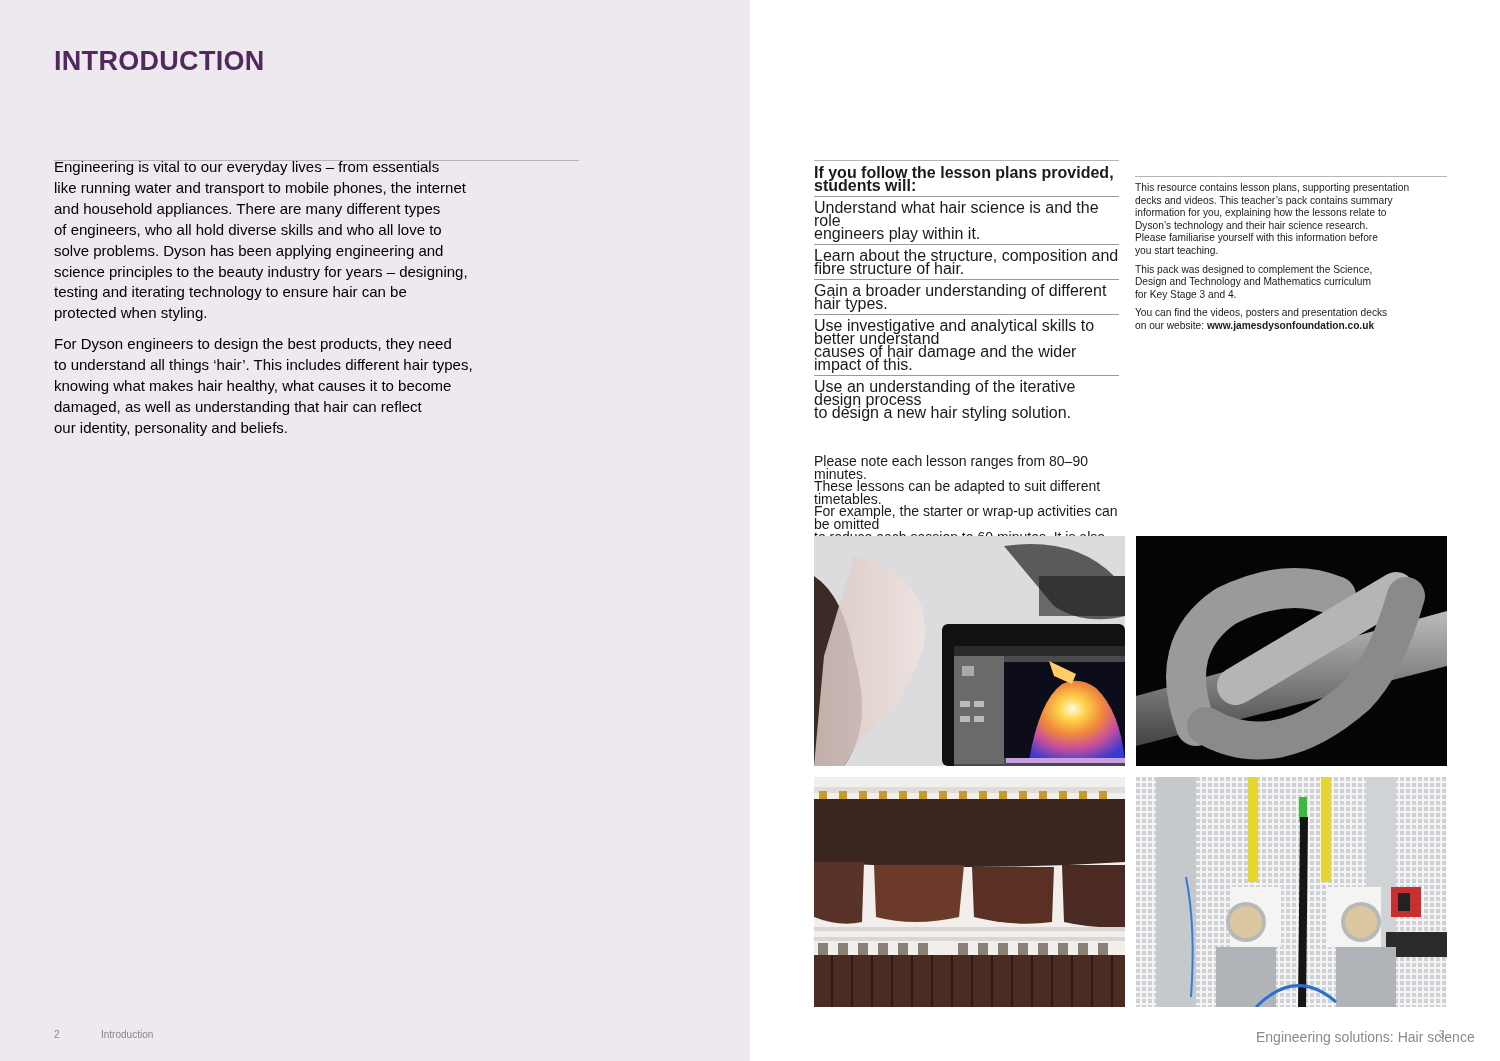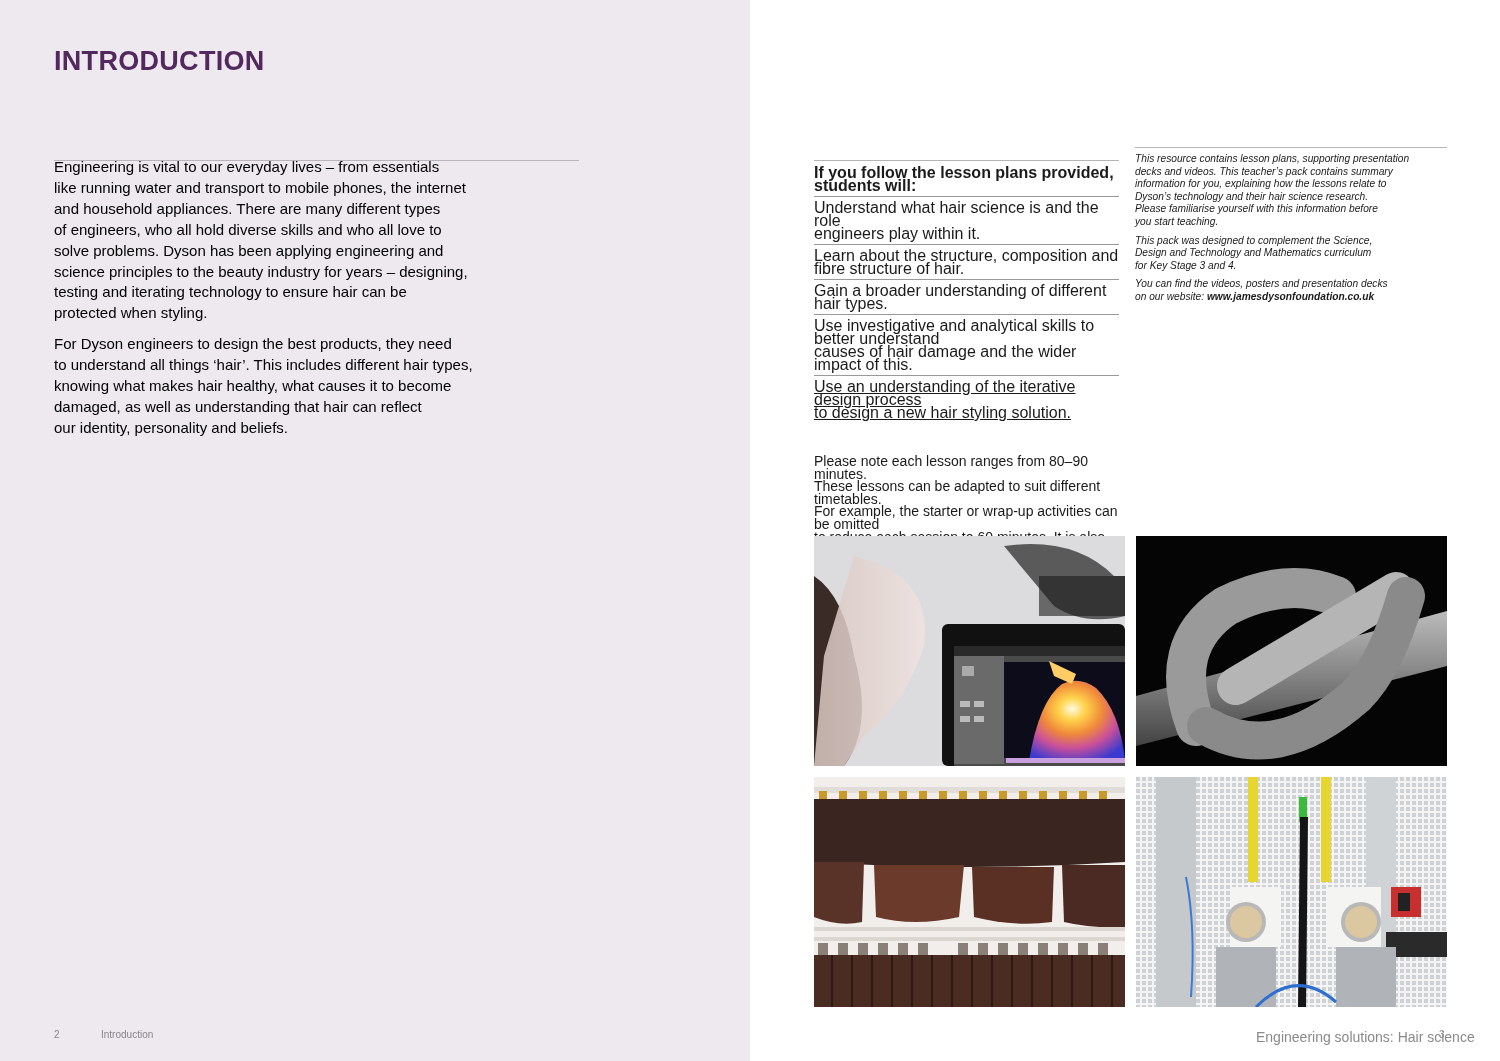--- a/index.html
+++ b/index.html
@@ -29,30 +29,30 @@
   }
   .intro-body p { margin-bottom: 10px; white-space: pre-line; }
 
   .footer-left-num { position: absolute; left: 54px; top: 1029px; font-size: 10px; color: #8a858c; }
   .footer-left-label { position: absolute; left: 101px; top: 1029px; font-size: 10px; color: #8a858c; }
   .footer-right-label { position: absolute; left: 1256px; top: 1029px; font-size: 14px; color: #8a8a8a; }
   .footer-right-num { position: absolute; left: 1439px; top: 1029px; font-size: 10px; color: #8a8a8a; }
 
   
   .col1 { position: absolute; left: 814px; top: 160px; width: 305px; }
-  .col2 { position: absolute; left: 1135px; top: 147px; width: 312px; font-style: italic; }
+  .col2 { position: absolute; left: 1135px; top: 176px; width: 312px; }
 
   .col-rule { height: 1px; background: #b5b5b5; }
   .list-item {
     font-size: 16px; line-height: 13px; color: #1a1a1a;
     padding: 4px 0 4px 0; border-bottom: 1px solid #9a9a9a;
     white-space: pre-line;
   }
   .list-head { font-weight: bold; padding-top: 5px; }
-  .list-item.last { border-bottom: none; text-decoration: underline; }
+  .list-item.last { border-bottom: none; }
   .note {
     margin-top: 32px; font-size: 14px; line-height: 12.6px; white-space: pre-line;
   }
   .col2 p {
     font-size: 10.2px; line-height: 12.6px; margin-bottom: 6px; white-space: pre-line;
   }
   .col2 p:first-of-type { margin-top: 5px; }
   .url { font-weight: bold; }
 
   

